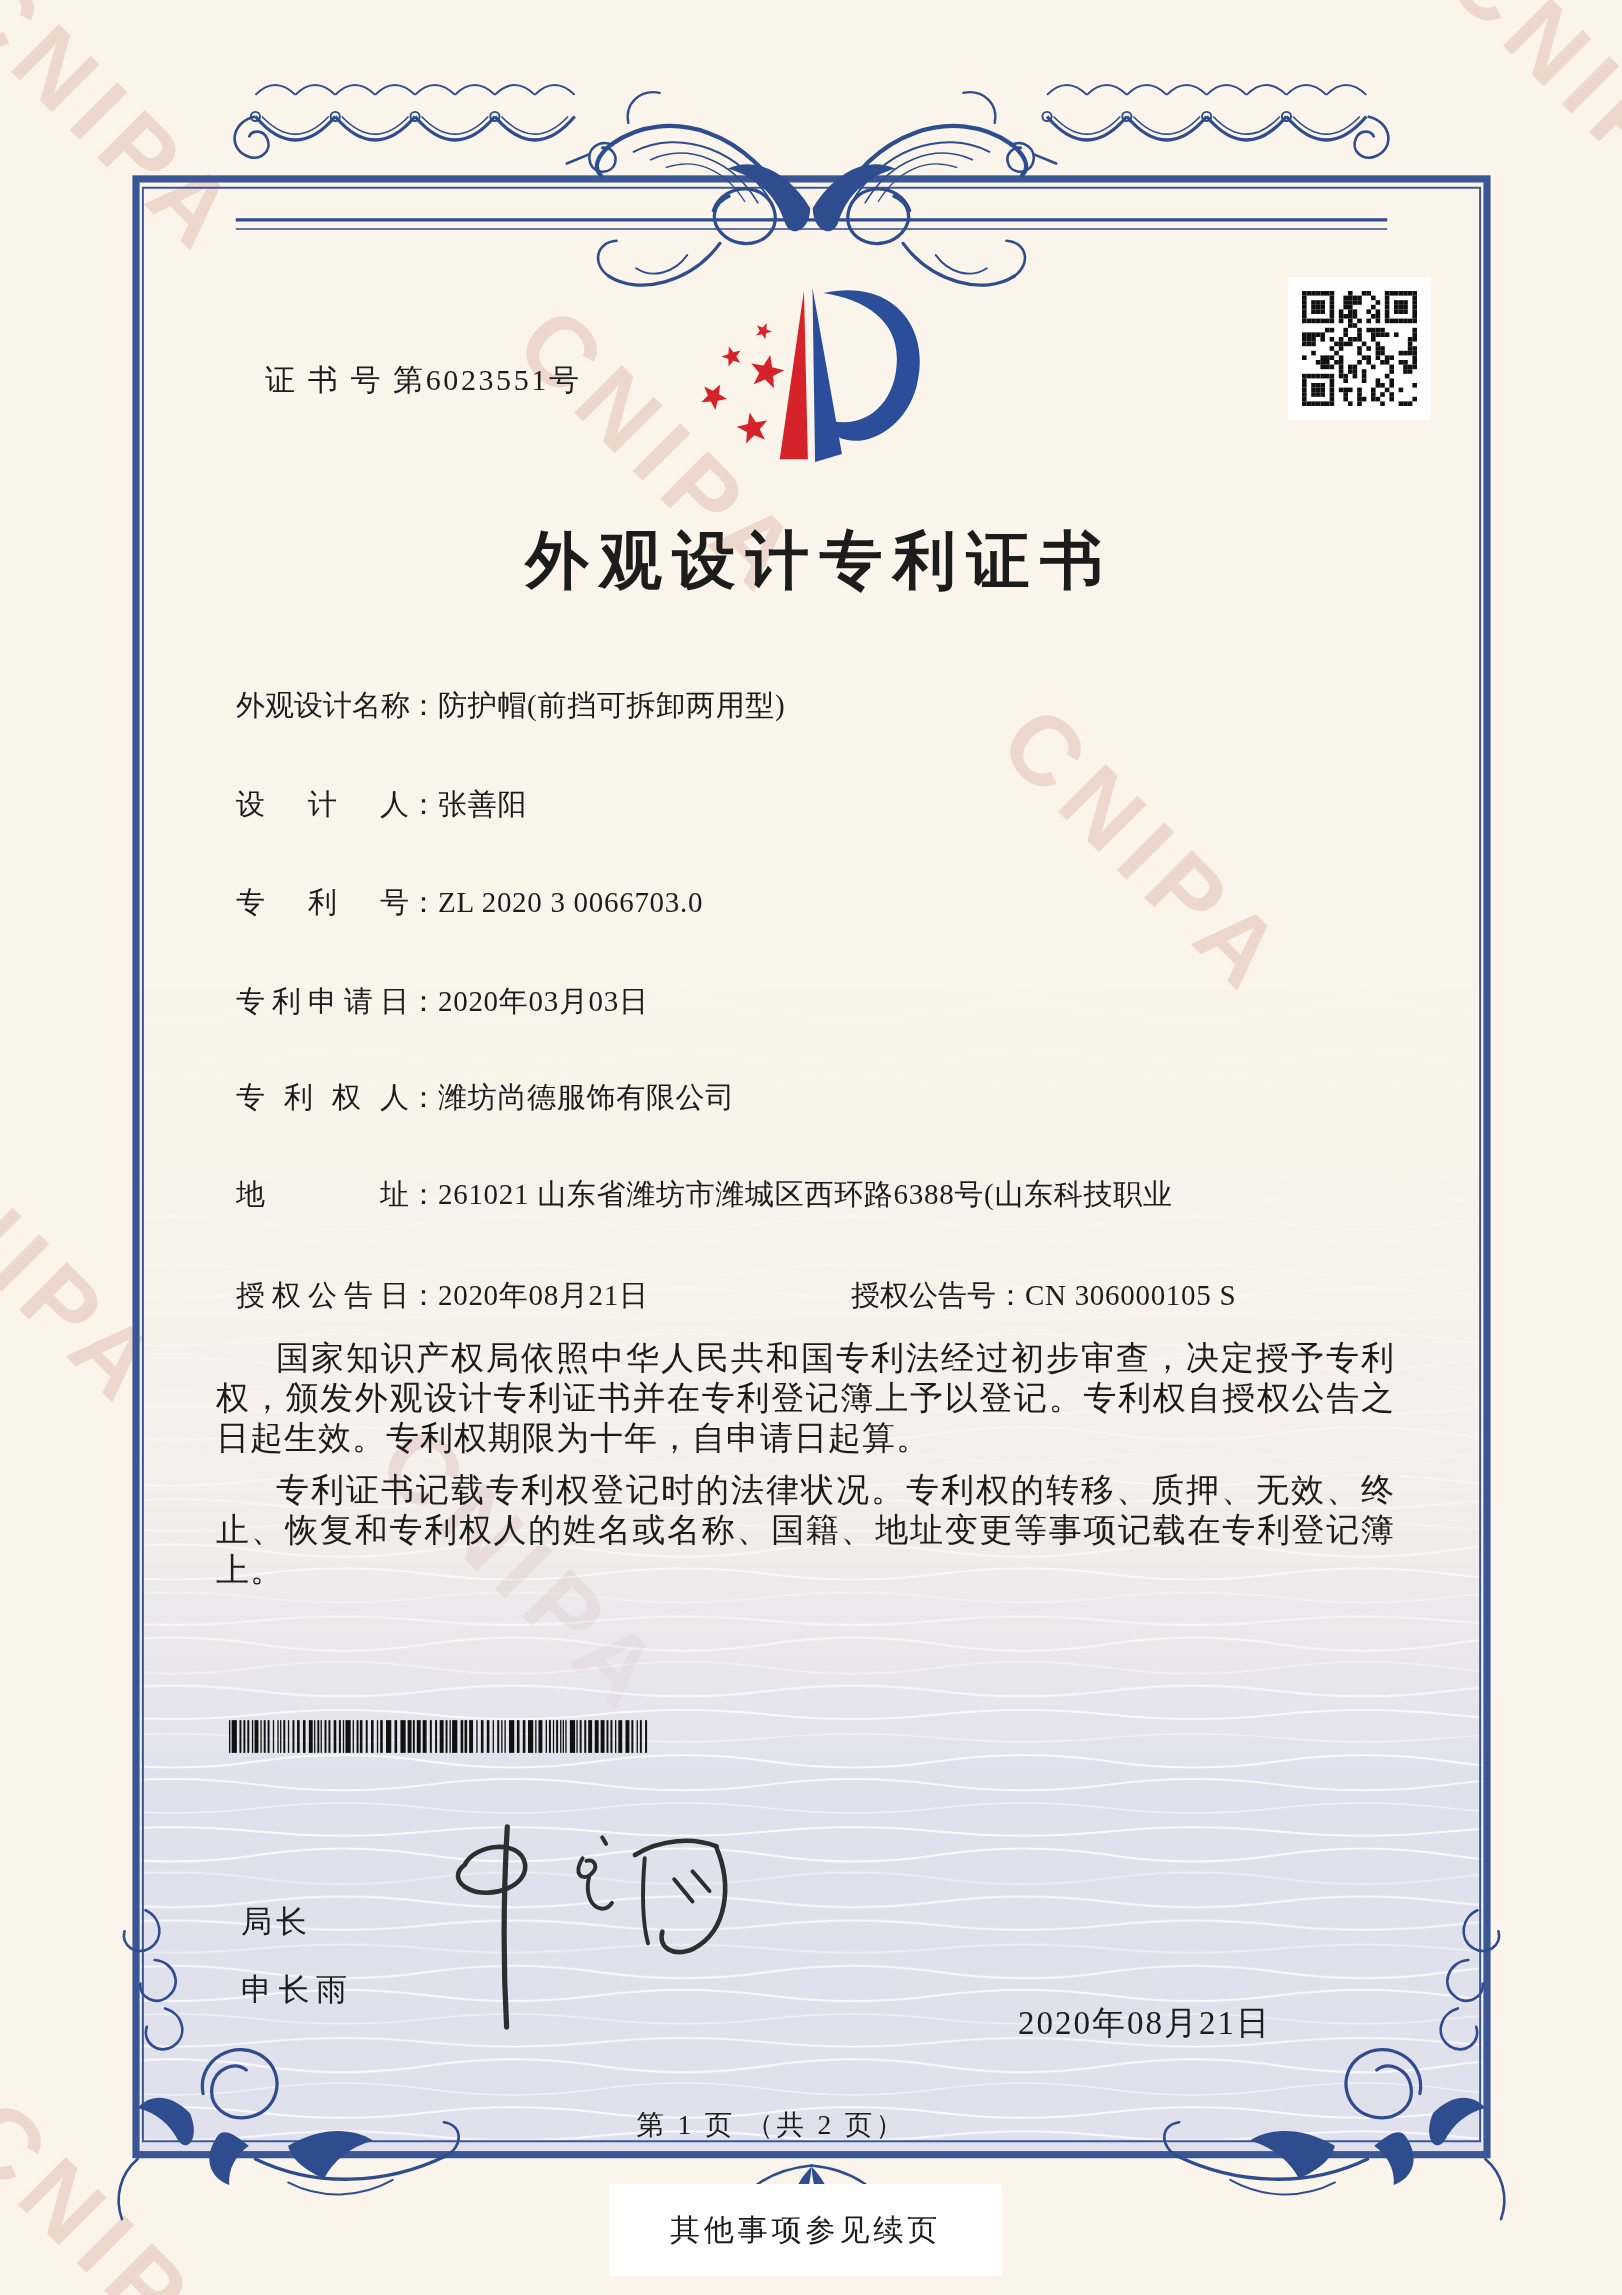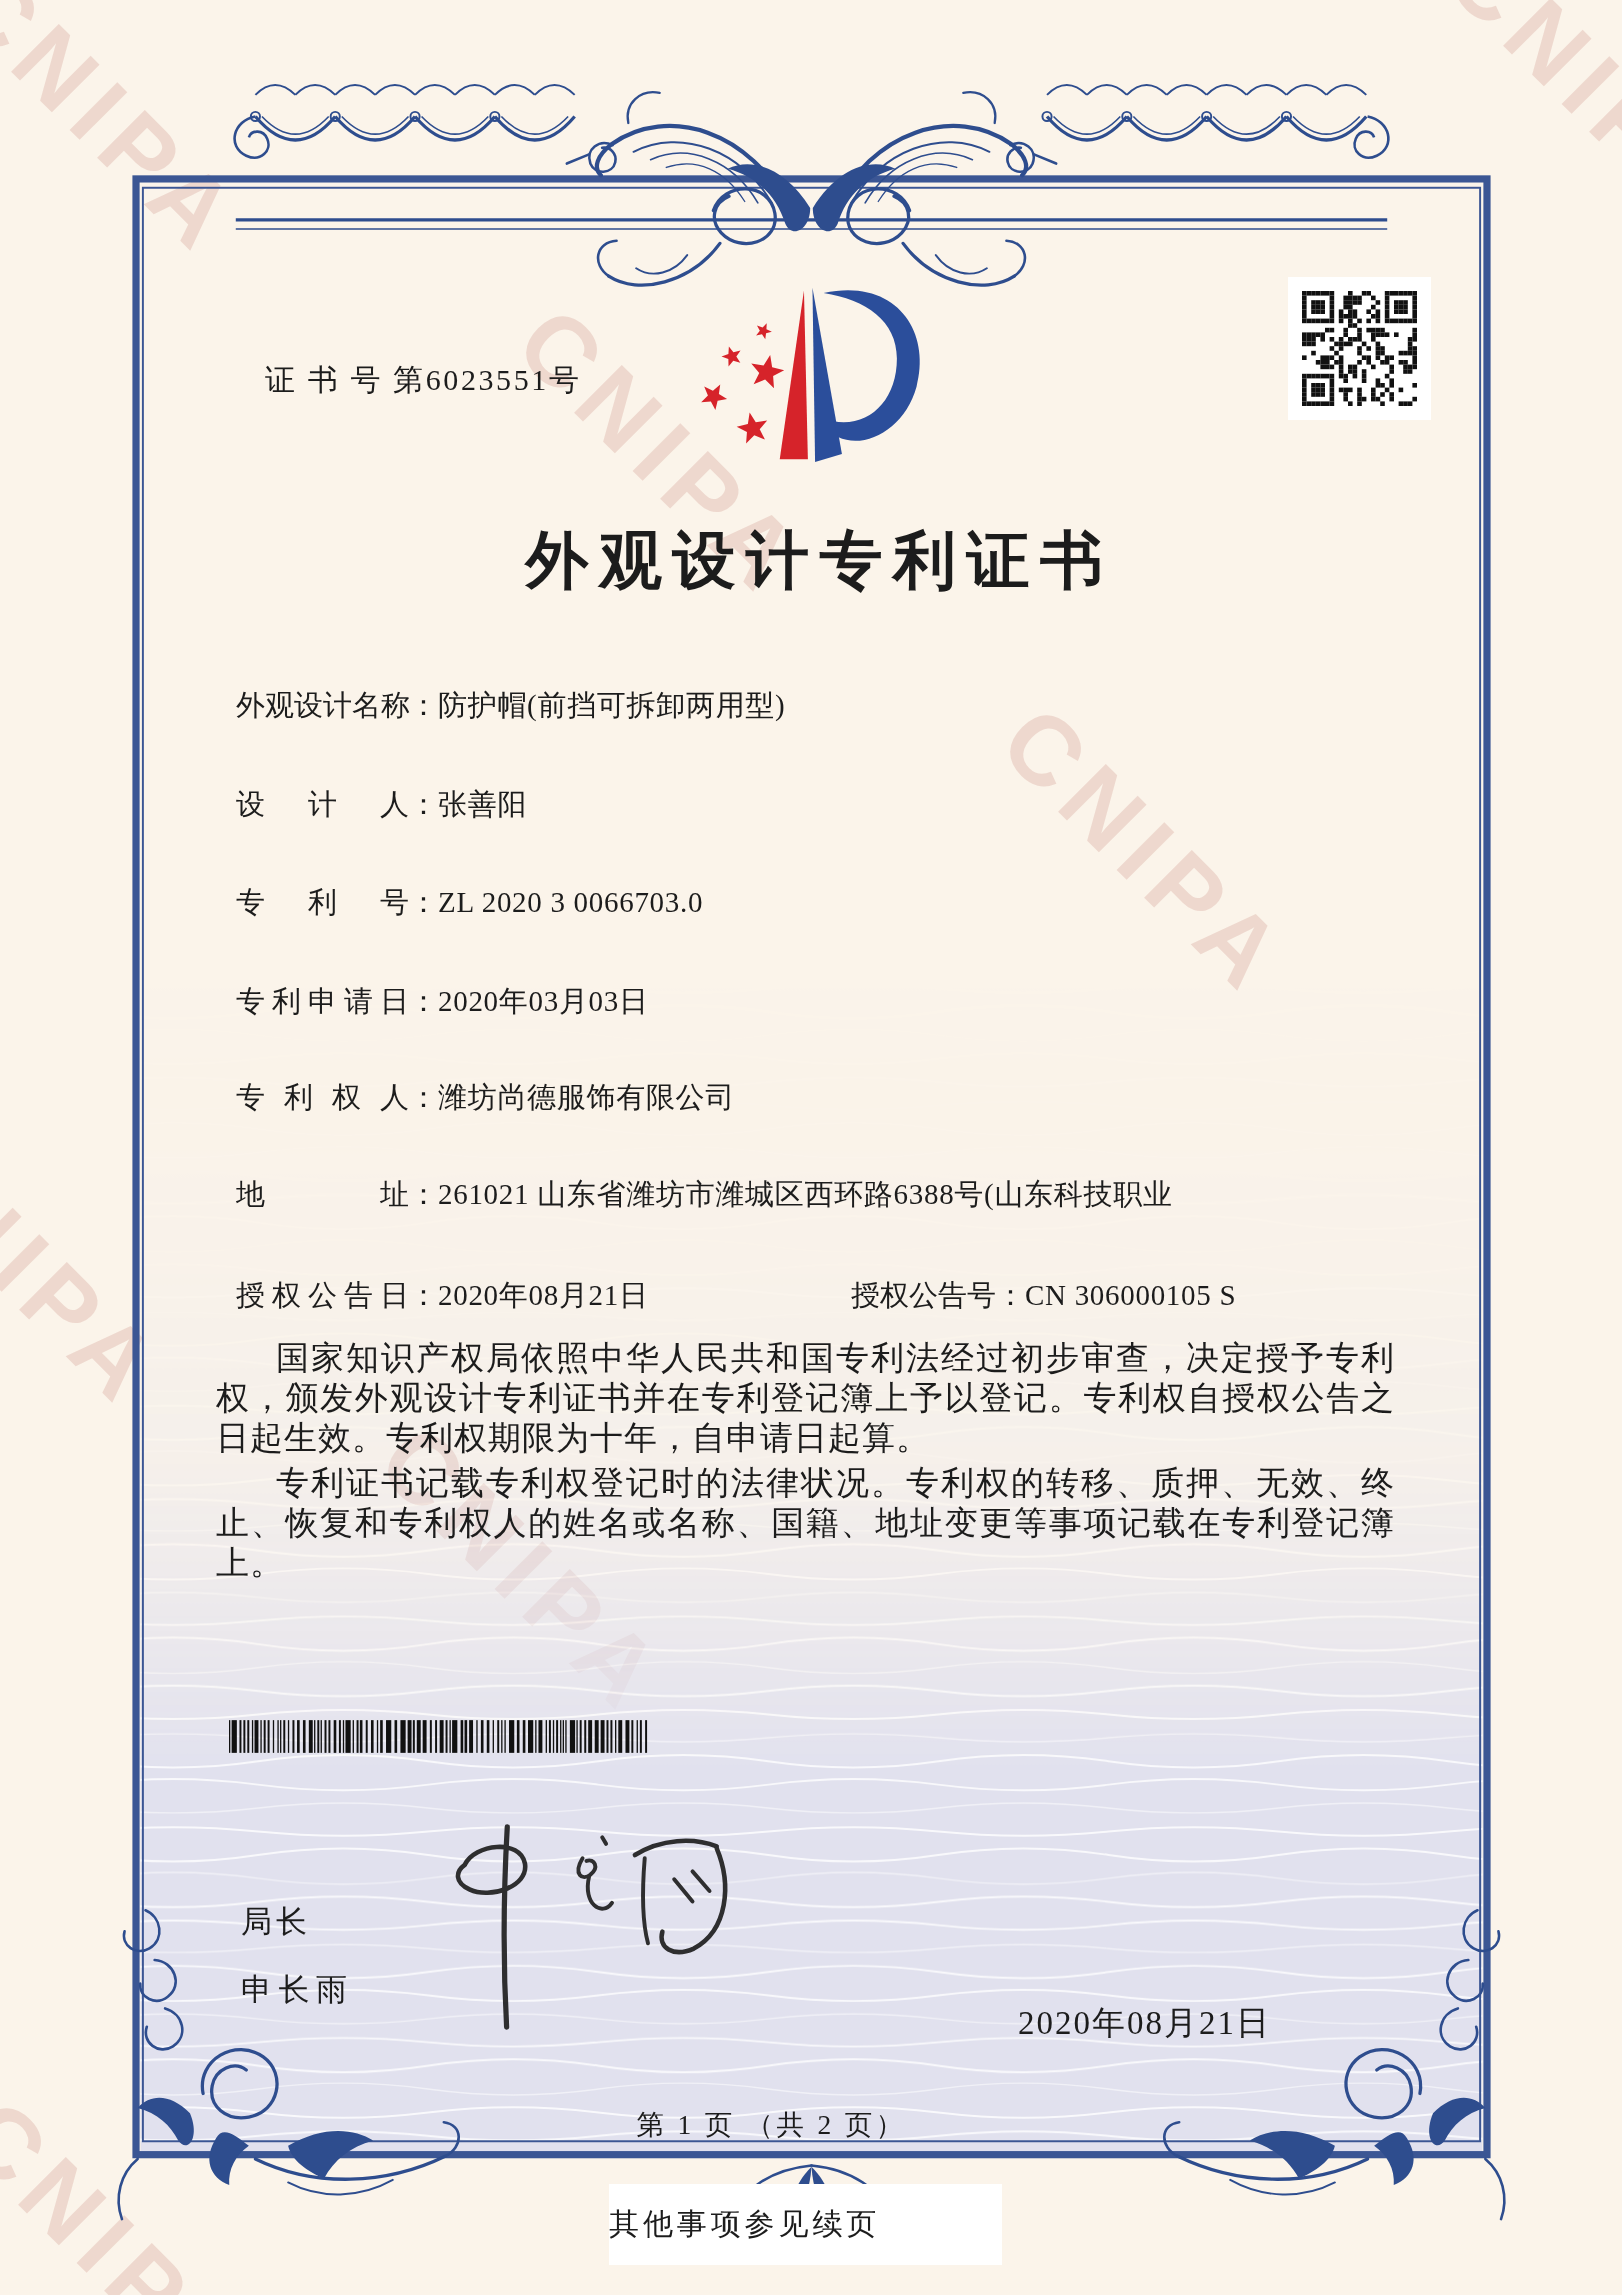--- a/index.html
+++ b/index.html
@@ -20,27 +20,27 @@
   #doc-title{left:0;top:518px;width:1623px;text-align:center;font-size:63px;font-weight:bold;letter-spacing:10.5px;margin-left:8px;}
   .frow{position:absolute;left:236px;font-size:29px;z-index:5;white-space:nowrap;}
   .flabel{display:inline-block;width:173px;text-align:justify;text-align-last:justify;vertical-align:baseline;}
   .fcolon{display:inline-block;width:29px;}
   .fval{letter-spacing:0.7px;}
   #row-grantno{left:851px;}
   #addr-line2{left:434px;}
   #paras{position:absolute;left:216px;top:1338px;width:1179px;z-index:5;
     font-size:33px;line-height:40px;text-align:justify;letter-spacing:1px;}
   #paras p{margin:0;text-indent:60px;}
-  #paras p + p{margin-top:5px;}
+  #paras p + p{margin-top:12px;}
   #signer-title{left:241px;top:1877px;font-size:31px;letter-spacing:3.9px;margin-top:24px;}
   #signer-name{left:241px;top:1945px;font-size:31px;letter-spacing:6.5px;margin-top:24px;}
   #issue-date{left:1018px;top:2001px;font-size:33px;letter-spacing:2px;}
   #page-indicator{left:575px;top:2107px;width:393px;text-align:center;font-size:27.5px;letter-spacing:3.3px;}
-  #cont-band{position:absolute;left:609px;top:2184px;width:393px;height:81px;background:#ffffff;z-index:4;
-    display:flex;align-items:center;justify-content:flex-start;}
+  #cont-band{position:absolute;left:609px;top:2184px;width:393px;height:92px;background:#ffffff;z-index:4;
+    display:flex;align-items:center;justify-content:center;}
   #cont-note{font-size:30px;letter-spacing:3.9px;}
   #qr-box{position:absolute;left:1288px;top:277px;width:143px;height:143px;background:#ffffff;z-index:4;}
 </style>
 </head>
 <body>
 
 <div id="page">
 
   <div class="wm" style="left:98px;top:111px;">CNIPA</div>
   <div class="wm" style="left:1590px;top:85px;">CNIPA</div>

